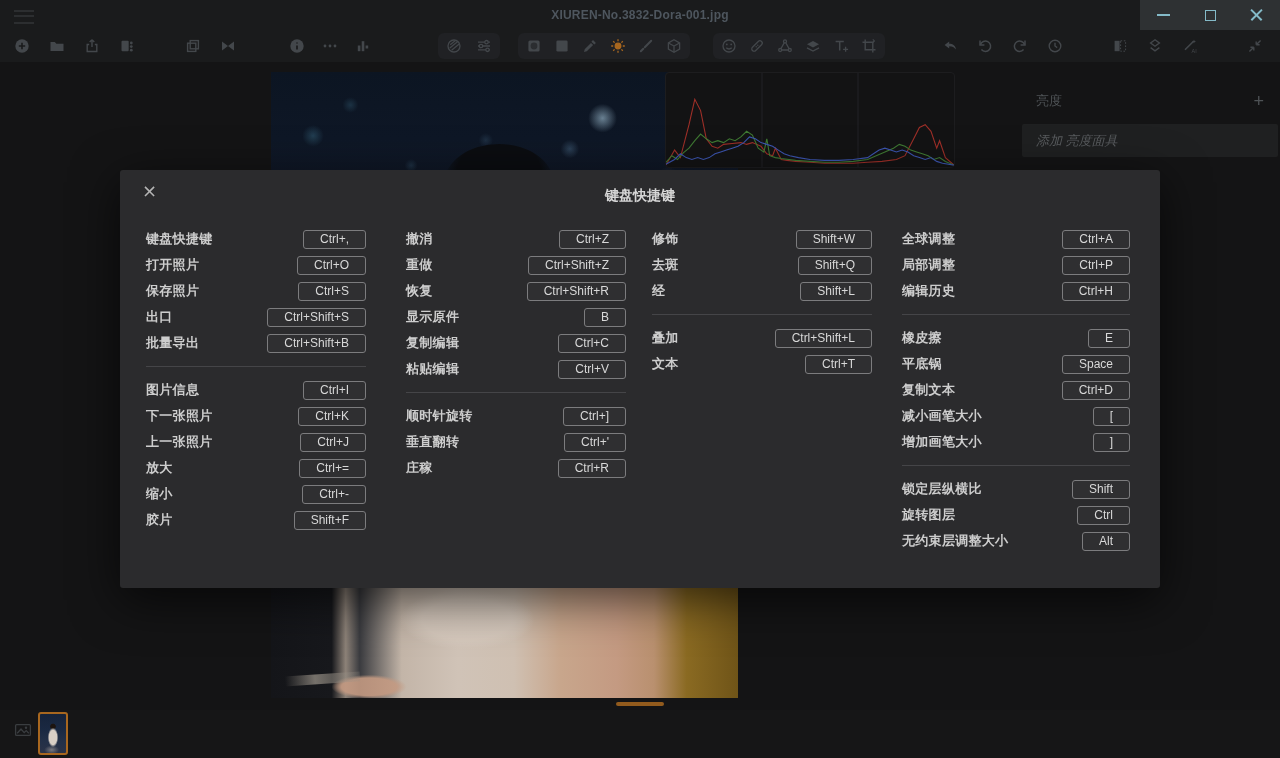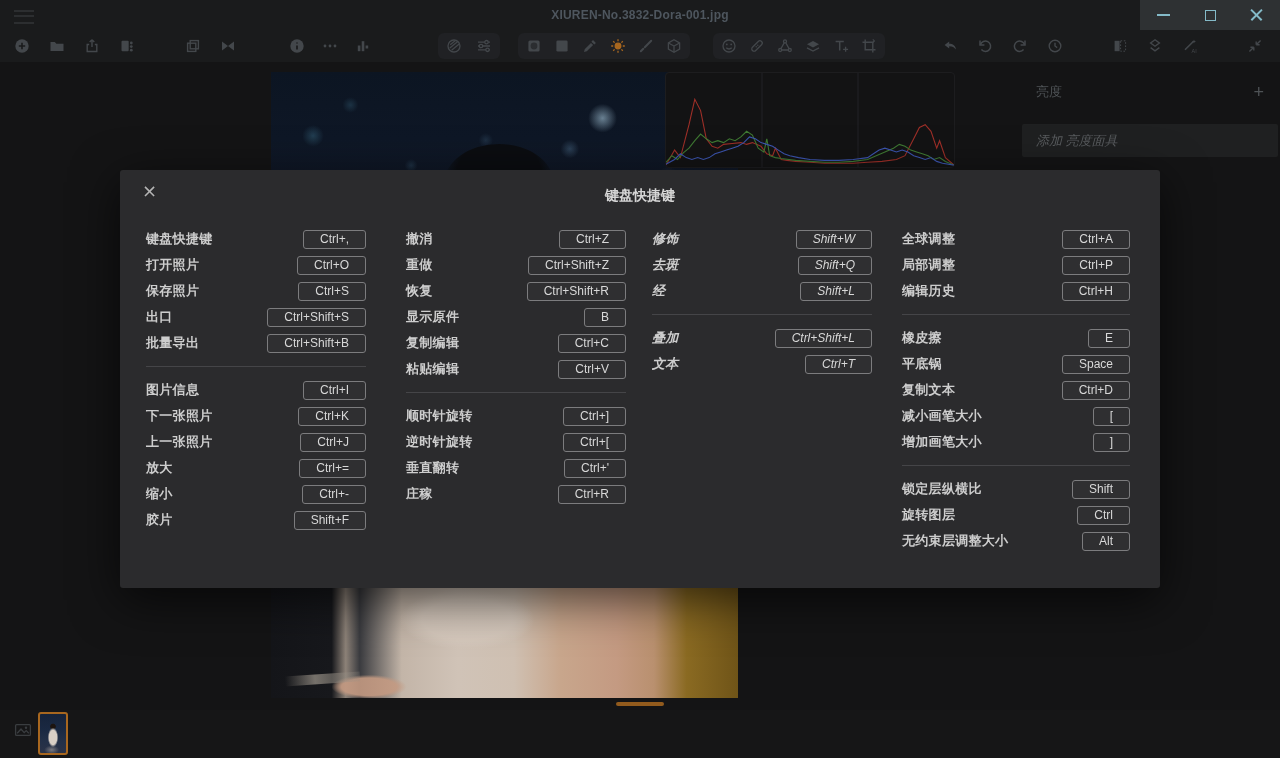--- a/index.html
+++ b/index.html
@@ -77,21 +77,21 @@
         #b9906f 82%,
         #8a6a22 89%, #6f5418 100%);}
   .photo-sill{position:absolute;left:3%;bottom:14px;width:16%;height:10px;
     background:linear-gradient(90deg, rgba(150,143,133,.0), rgba(150,143,133,.75) 40%, rgba(150,143,133,.2));
     transform:rotate(-4deg);}
 
   .histogram{position:absolute;left:665px;top:10px;width:290px;height:96px;background:#131314;
     border:1px solid #1d1d1f;border-radius:4px;overflow:hidden;}
   .histogram svg{display:block;}
 
-  .rp-header{position:absolute;left:1036px;top:21px;width:228px;display:flex;justify-content:space-between;align-items:center;}
+  .rp-header{position:absolute;left:1036px;top:30px;width:228px;display:flex;justify-content:space-between;align-items:center;}
   .rp-title{font-size:13px;color:#4f5356;}
   .rp-add{background:none;border:none;color:#4f5356;font-size:18px;line-height:14px;cursor:pointer;padding:0;}
   .add-mask{position:absolute;left:1022px;top:62px;width:256px;height:33px;background:#1f2021;border:none;
     border-radius:2px;text-align:left;padding-left:14px;font-size:13px;color:#585b5e;cursor:pointer;
     font-family:"Liberation Sans",sans-serif;font-style:italic;}
 
   .indicator{position:absolute;left:616px;top:640px;width:48px;height:4px;background:var(--accent-orange);
     border-radius:2px;opacity:.85;cursor:pointer;border:none;}
 
   
@@ -107,21 +107,21 @@
 
   
   .dialog{position:absolute;left:120px;top:170px;width:1040px;height:418px;background:#2b2b2d;
     border-radius:3px;box-shadow:0 12px 48px rgba(0,0,0,.65);z-index:20;}
   .dlg-close{position:absolute;left:22px;top:12px;background:none;border:none;color:#b5b5b5;
     font-size:18px;line-height:18px;cursor:pointer;font-family:"DejaVu Sans",sans-serif;}
   .dlg-title{position:absolute;left:0;right:0;top:17px;text-align:center;font-size:14px;font-weight:bold;color:#d6d6d6;}
   .dialog-columns{position:absolute;left:26px;top:56px;right:26px;display:flex;}
   .sc-col{width:220px;}
   .sc-col:nth-child(2){margin-left:40px;}
-  .sc-col:nth-child(3){margin-left:26px;font-style:italic;}
+  .sc-col:nth-child(3){margin-left:26px;}
   .sc-col:nth-child(4){margin-left:30px;width:228px;}
   .sc-row{height:26px;display:flex;justify-content:space-between;align-items:center;}
   .sc-label{font-size:13px;color:#cdcdcd;font-weight:bold;letter-spacing:.3px;}
   .sc-key{font-family:"Liberation Sans",sans-serif;font-size:12px;color:#d8d8d8;border:1px solid #7c7c7e;
     border-radius:3px;padding:1px 16px;line-height:15px;background:#2f2f31;white-space:nowrap;}
   .sc-divider{border-top:1px solid #454548;margin:10px 0;}
 </style>
 </head>
 <body>
 
@@ -481,24 +481,20 @@
           <div class="sc-row">
             <span class="sc-label">粘贴编辑</span>
             <kbd class="sc-key">Ctrl+V</kbd>
           </div>
           <div class="sc-divider"></div>
           <div class="sc-row">
             <span class="sc-label">顺时针旋转</span>
             <kbd class="sc-key">Ctrl+]</kbd>
           </div>
           <div class="sc-row">
-            <span class="sc-label">逆时针旋转</span>
-            <kbd class="sc-key">Ctrl+[</kbd>
-          </div>
-          <div class="sc-row">
             <span class="sc-label">垂直翻转</span>
             <kbd class="sc-key">Ctrl+'</kbd>
           </div>
           <div class="sc-row">
             <span class="sc-label">庄稼</span>
             <kbd class="sc-key">Ctrl+R</kbd>
           </div>
         </div>
         <div class="sc-col">
           <div class="sc-row">

